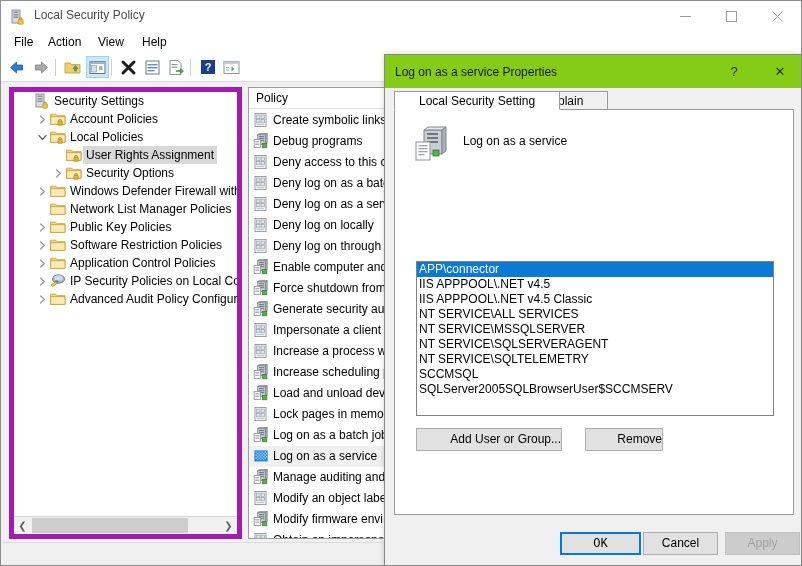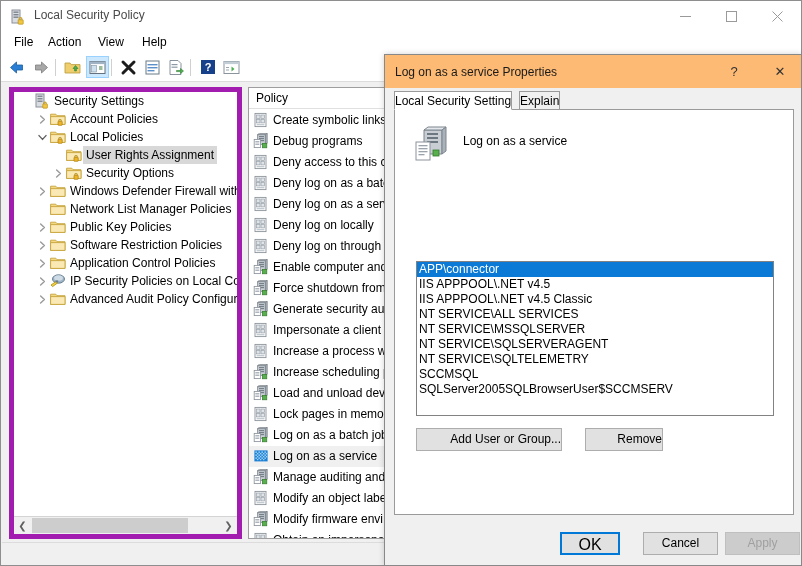--- a/index.html
+++ b/index.html
@@ -238,21 +238,21 @@
     width: 418px; height: 512px;
     background: #f0f0f0;
     border: 1px solid #888888;
     box-sizing: border-box;
     box-shadow: 0 0 6px rgba(0,0,0,0.18);
   }
   #dlg-titlebar {
     position: absolute;
     left: 0; top: 0;
     width: 100%; height: 33px;
-    background: #fdba74;
+    background: #84cc16;
   }
   #dlg-titlebar .dt-title {
     position: absolute;
     left: 10px; top: 10px;
     font-size: 12px;
     color: #1a1a1a;
     white-space: nowrap;
   }
   .dlg-win-btn {
     position: absolute;
@@ -270,21 +270,21 @@
   #dlg-tabs {
     position: absolute;
     left: 9px; top: 36px;
     width: 400px; height: 19px;
   }
   .dlg-tab {
     position: absolute;
     top: 0;
     height: 19px;
     line-height: 18px;
-    padding: 0 0;
+    padding: 0 24px;
     font-size: 12px;
     background: #f0f0f0;
     border: 1px solid #9a9a9a;
     box-sizing: border-box;
     cursor: default;
     white-space: nowrap;
   }
   .dlg-tab.active {
     background: #ffffff;
     border-bottom: 1px solid #ffffff;
@@ -344,28 +344,29 @@
     cursor: default;
     white-space: nowrap;
   }
   #btn-add { left: 21px; top: 318px; width: 146px; }
   #btn-remove { left: 190px; top: 318px; width: 78px; }
 
   
   #btn-ok {
     position: absolute;
     left: 175px; top: 477px;
-    width: 60px; height: 23px;
+    width: 81px; height: 23px;
     line-height: 21px;
     text-align: center;
-    font-size: 16px;
+    font-size: 12px;
     background: #e1e1e1;
     border: 2px solid #0078d7;
     box-sizing: border-box;
     cursor: default;
+    font-family: Liberation Mono, monospace;
   }
   #btn-cancel {
     position: absolute;
     left: 258px; top: 477px;
     width: 75px; height: 23px;
     line-height: 21px;
     text-align: center;
     font-size: 12px;
     background: #e1e1e1;
     border: 1px solid #adadad;

